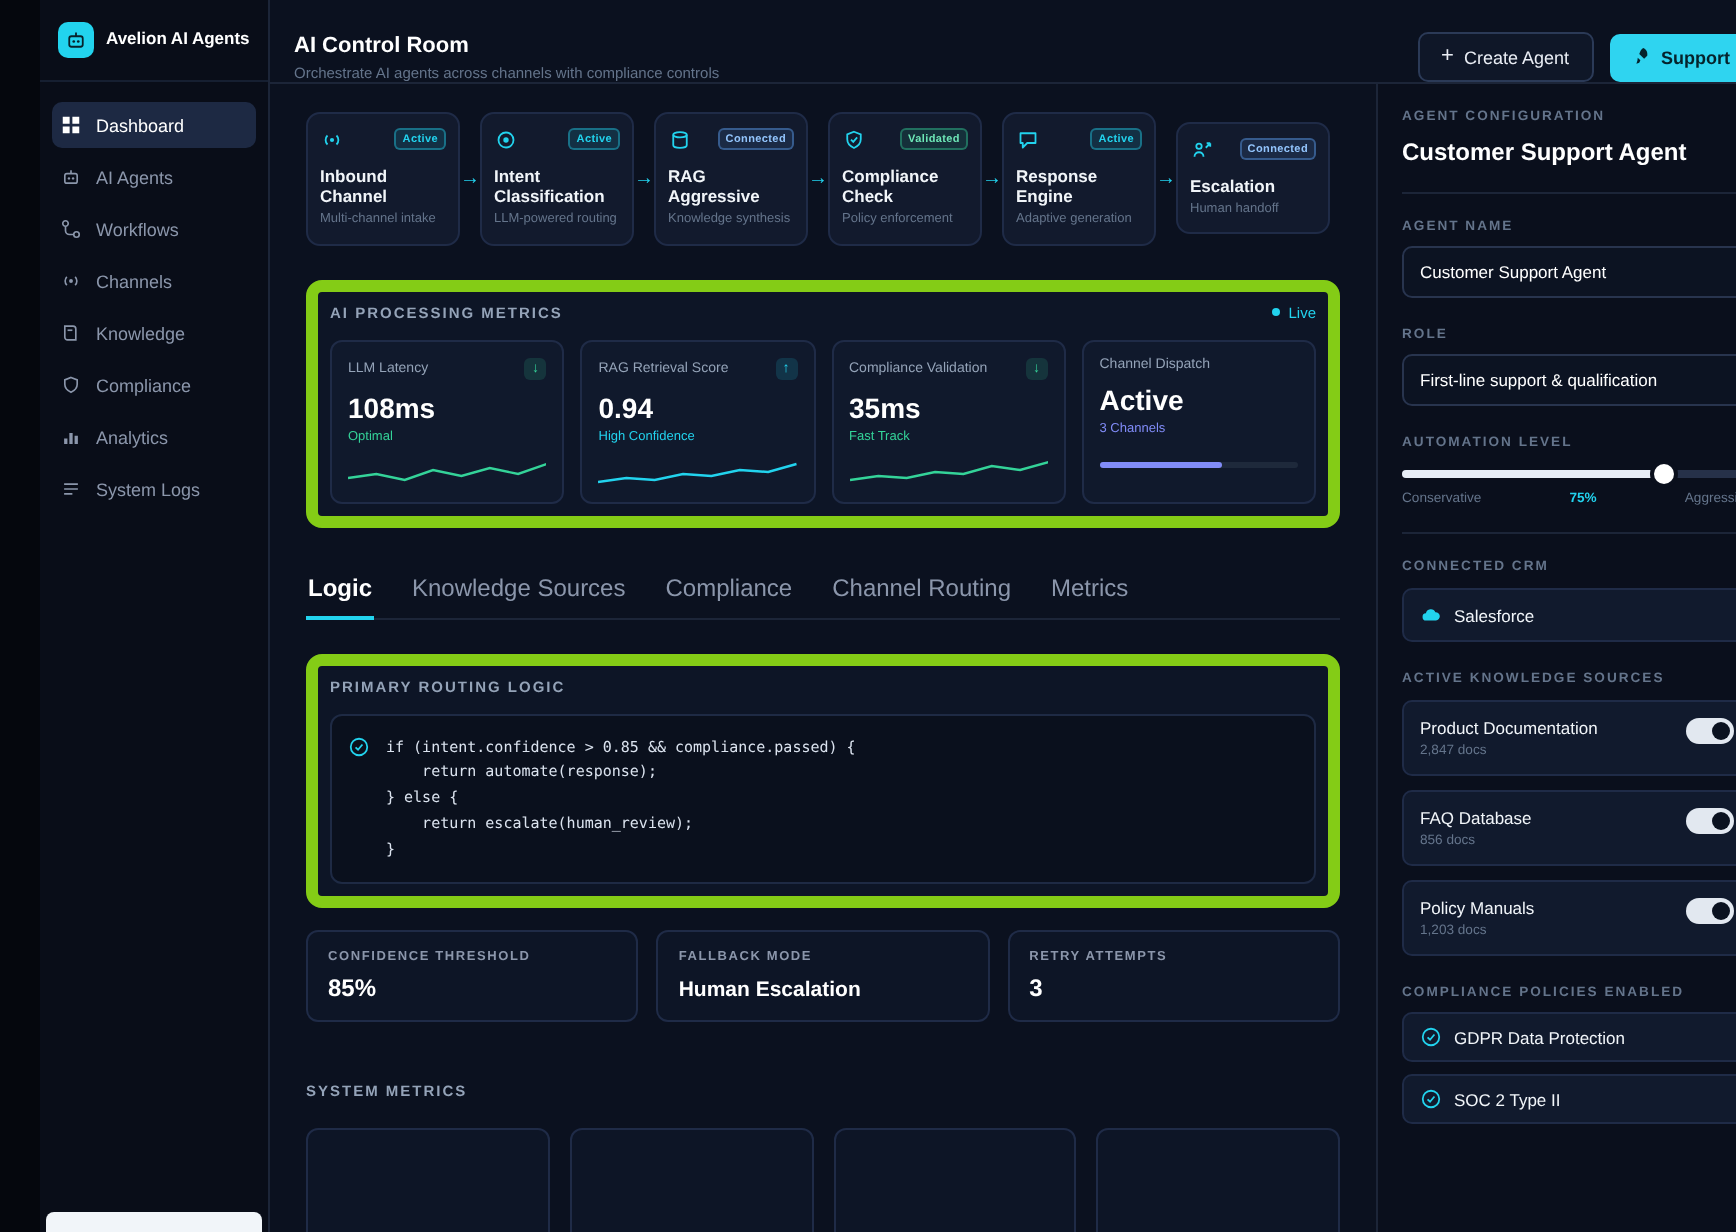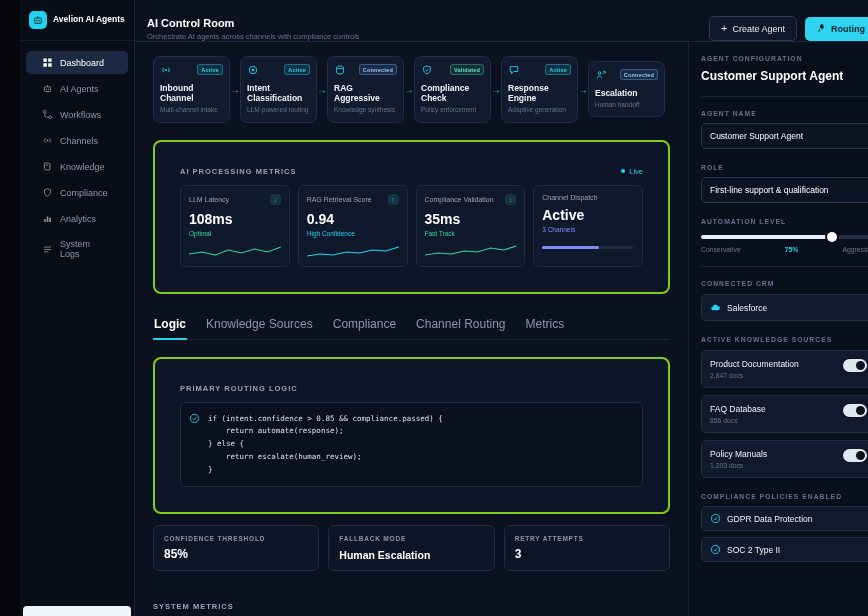--- a/index.html
+++ b/index.html
@@ -7,21 +7,21 @@
   body { font-family:"Liberation Sans","DejaVu Sans",sans-serif; }
   .app { width:868px; height:616px; display:flex; background:#fca5a5; color:#e5e7eb; overflow:hidden; position:relative;margin-left:20px; }
 
   
   .sidebar { width:115px; flex:none; background:#090d18; border-right:1px solid #1c2538; display:flex; flex-direction:column; position:relative; }
   .logo-row { display:flex; align-items:center; gap:6px; padding:11px 9px; border-bottom:1px solid #161f31; }
   .logo-badge { width:18px; height:18px; flex:none; border-radius:5px; background:#22d3ee; color:#07222b; display:flex; align-items:center; justify-content:center; }
   .logo-badge svg { width:12px; height:12px; }
   .logo-text { font-size:8.5px; font-weight:bold; color:#fff; line-height:1.15; }
   .nav { padding:10px 6px; display:flex; flex-direction:column; gap:3px; }
-  .nav-item { display:flex; align-items:center; gap:7px; padding:6px 16px; border-radius:5px; color:#8b96ab; font-size:9px; cursor:pointer; }
+  .nav-item { display:flex; align-items:center; gap:7px; padding:6px 4px; border-radius:5px; color:#8b96ab; font-size:9px; cursor:pointer; }
   .nav-item.active { background:#1d2943; color:#ffffff; }
   .nav-icon { width:11px; height:11px; flex:none; display:flex; }
   .nav-icon svg { width:11px; height:11px; }
   .sidebar-bottom-card { position:absolute; bottom:0; left:3px; right:3px; height:10px; background:#f1f5f9; border-radius:4px 4px 0 0; }
 
   
   .content-col { flex:1; display:flex; flex-direction:column; min-width:0; }
   .topbar { height:42px; flex:none; border-bottom:1px solid #1c2538; display:flex; align-items:flex-end; justify-content:space-between; padding:0 12px; background:#0b111f; }
   .topbar-title { font-size:11px; font-weight:bold; color:#fff; }
   .topbar-sub { font-size:7.5px; color:#64748b; margin-top:3px; }
@@ -44,21 +44,21 @@
   .pnode-icon svg { width:12px; height:12px; }
   .pbadge { font-size:5.5px; padding:1.5px 3px; border-radius:3px; font-weight:bold; letter-spacing:.2px; }
   .pbadge.active { background:rgba(34,211,238,.12); color:#22d3ee; border:1px solid rgba(34,211,238,.4); }
   .pbadge.connected { background:rgba(96,165,250,.12); color:#93c5fd; border:1px solid rgba(96,165,250,.4); }
   .pbadge.validated { background:rgba(52,211,153,.12); color:#6ee7b7; border:1px solid rgba(52,211,153,.4); }
   .pnode-title { font-size:8.5px; font-weight:bold; color:#f1f5f9; line-height:1.2; }
   .pnode-sub { font-size:6.5px; color:#64748b; margin-top:3px; line-height:1.25; }
   .parrow { align-self:center; color:#22d3ee; font-size:10px; width:10px; text-align:center; flex:none; }
 
   
-  .panel { border:2px solid #84cc16; border-radius:8px; background:#0d1526; padding:25px; }
+  .panel { border:6px solid #84cc16; border-radius:8px; background:#0d1526; padding:6px; }
   .panel-head { display:flex; justify-content:space-between; align-items:center; margin-bottom:9px; }
   .panel-title { font-size:7.5px; letter-spacing:1px; color:#94a3b8; font-weight:bold; }
   .live { color:#22d3ee; font-size:7.5px; display:flex; align-items:center; gap:4px; }
   .live-dot { width:4px; height:4px; border-radius:50%; background:#22d3ee; }
 
   .metrics-panel { margin-top:17px; }
   .mcards { display:flex; gap:8px; }
   .mcard { flex:1; background:#10192c; border:1px solid #1f2b47; border-radius:6px; padding:8px; min-width:0; }
   .mcard-top { display:flex; justify-content:space-between; align-items:center; }
   .mcard-label { font-size:7px; color:#94a3b8; }
@@ -218,21 +218,21 @@
       </div>
       <div class="topbar-actions">
         <button class="btn btn-outline">
           <span class="plus-glyph">+</span>
           <span>Create Agent</span>
         </button>
         <button class="btn btn-primary">
           <span><svg viewBox="0 0 16 16">
                 <path d="M9 1.5c2.4 1 3.7 3.3 3.2 6.2l-2.5 2.5-3.9-3.9C6.6 4 7.4 2.3 9 1.5zM4.6 9.3l2.1 2.1-.9 1.9-2.3.8.8-2.3z" fill="currentColor"></path>
               </svg></span>
-          <span>Routing</span>
+          <span>Support</span>
         </button>
       </div>
     </header>
 
     <div class="body">
 
       <main class="main">
 
         <div class="pipeline">
           <div class="pnode">

